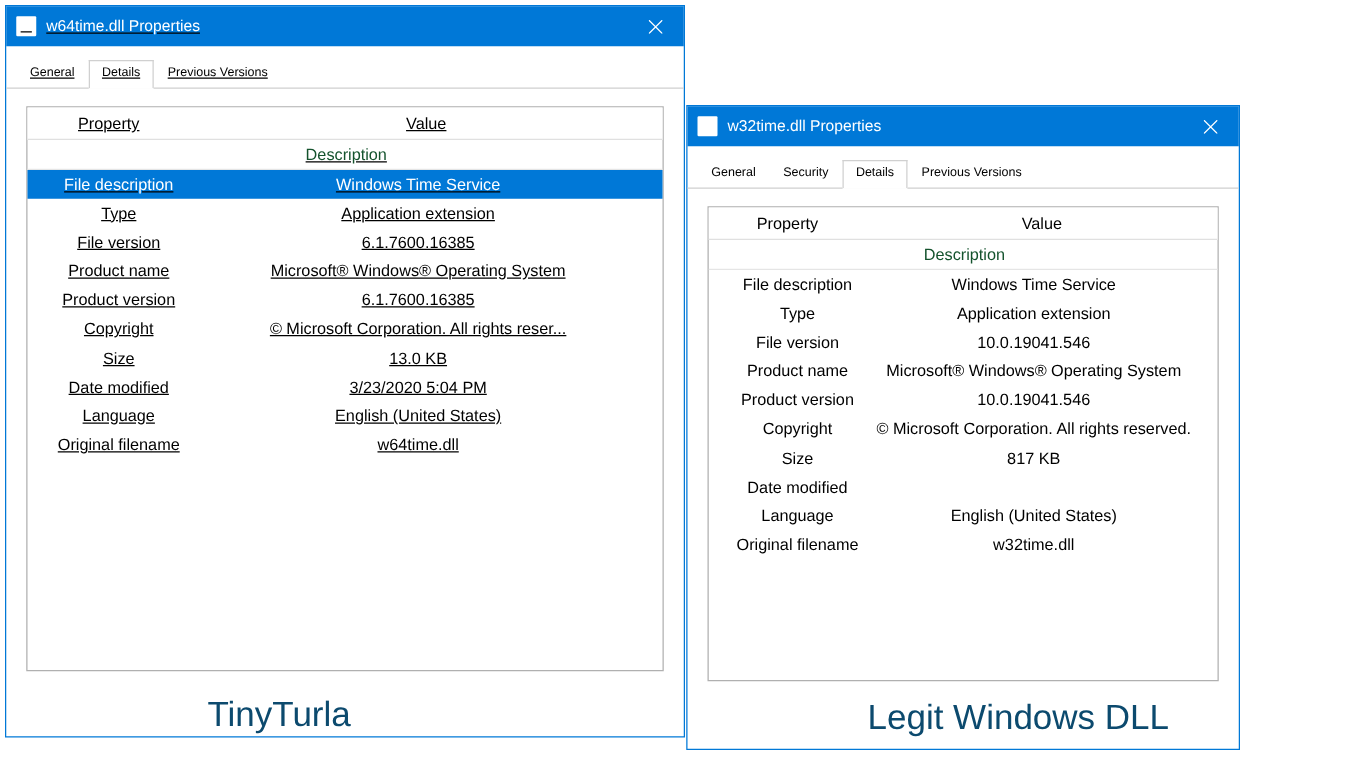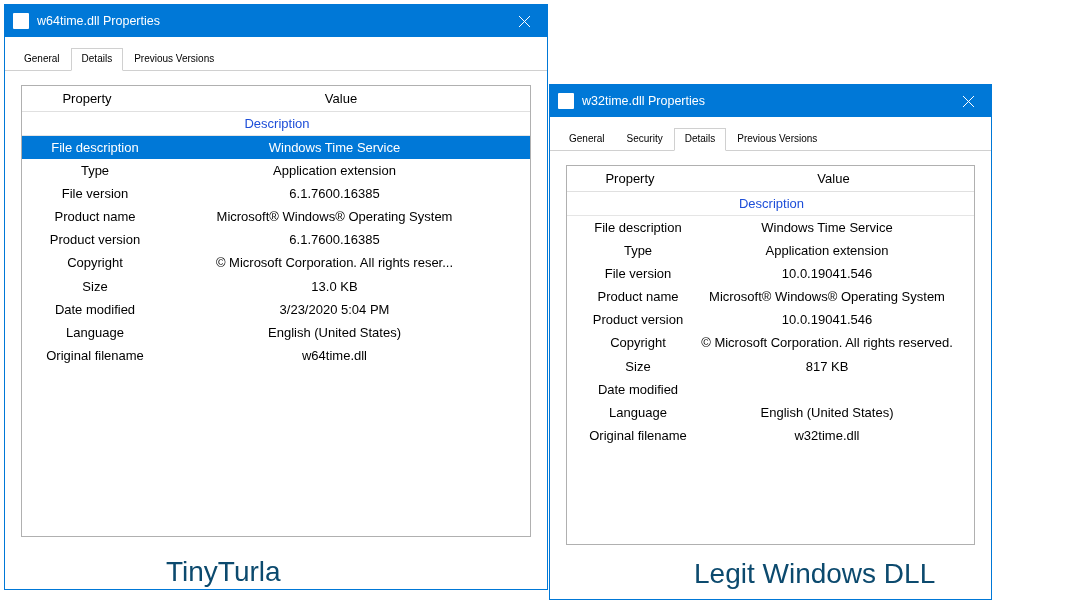--- a/index.html
+++ b/index.html
@@ -11,21 +11,21 @@
     background: #fff;
     width: 1078px;
     height: 608px;
     position: relative;
   }
   .window {
     position: absolute;
     border: 1px solid #0078d7;
     background: #fff;
   }
-  .win1 { left: 4px; top: 4px; width: 544px; height: 586px; }
+  .win1 { left: 4px; top: 4px; width: 544px; height: 586px; text-decoration: underline; }
   .win2 { left: 549px; top: 84px; width: 443px; height: 516px; }
   .titlebar {
     background: #0078d7;
     color: #fff;
     height: 32px;
     display: flex;
     align-items: center;
     padding: 0 0 0 8px;
     font-size: 12.5px;
   }
@@ -77,21 +77,21 @@
     border-bottom: 1px solid #e0e0e0;
     background: #fff;
   }
   .headerrow > div {
     padding: 5px 8px;
     font-weight: normal;
   }
   .col-prop { width: 130px; flex-shrink: 0; }
   .col-val { flex: 1; }
   .grouprow {
-    color: #1d4ed8;
+    color: #14532d;
     padding: 4px 8px 4px 10px;
     border-bottom: 1px solid #e5e5e5;
   }
   .datarow {
     display: flex;
     padding: 2.5px 0 2.5px 8px;
     line-height: 1.4;
   }
   .datarow.selected {
     background: #0078d7;

